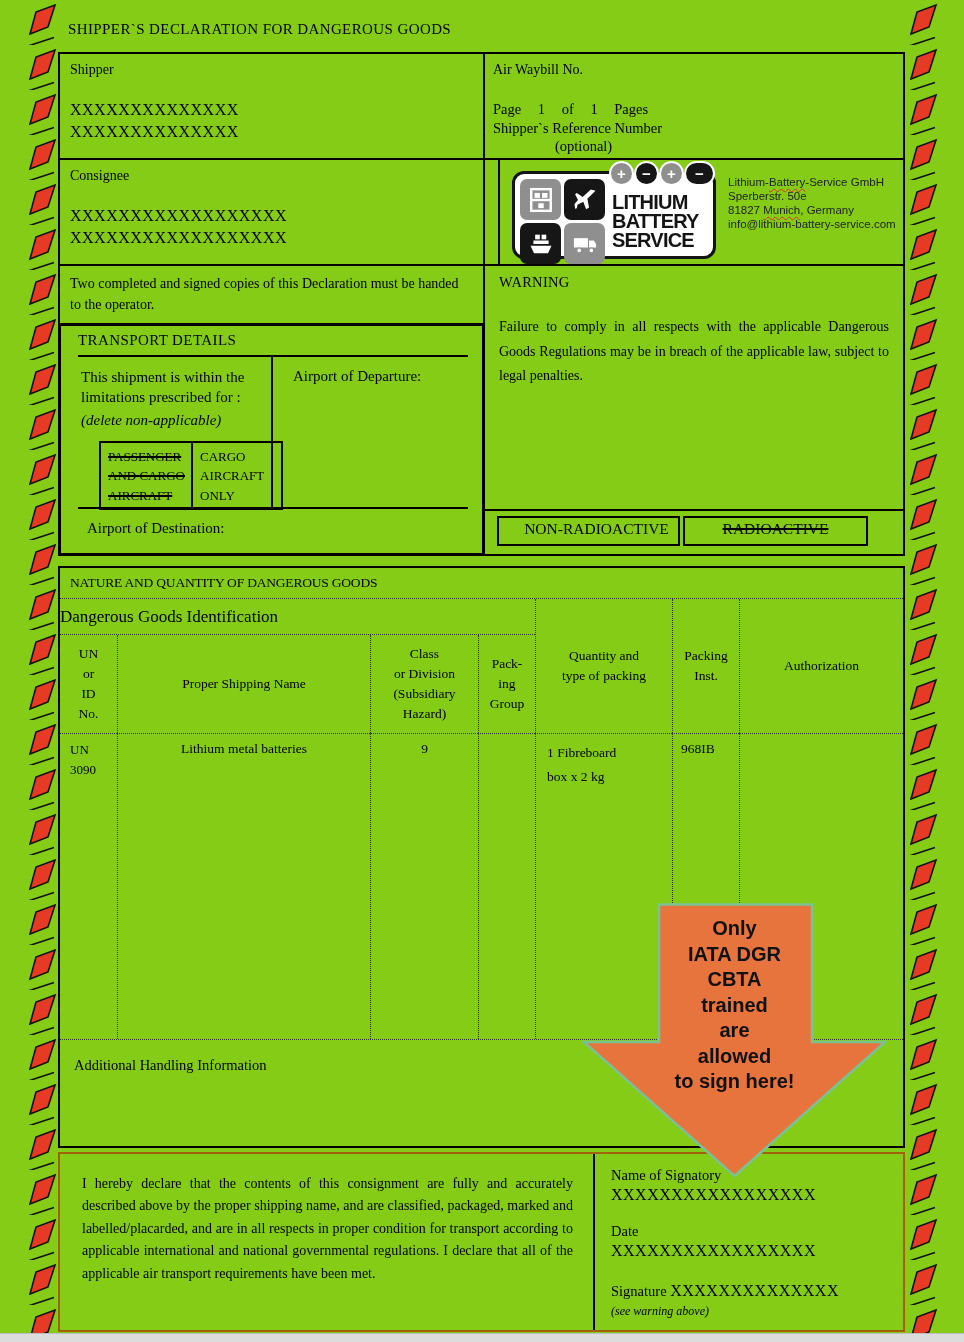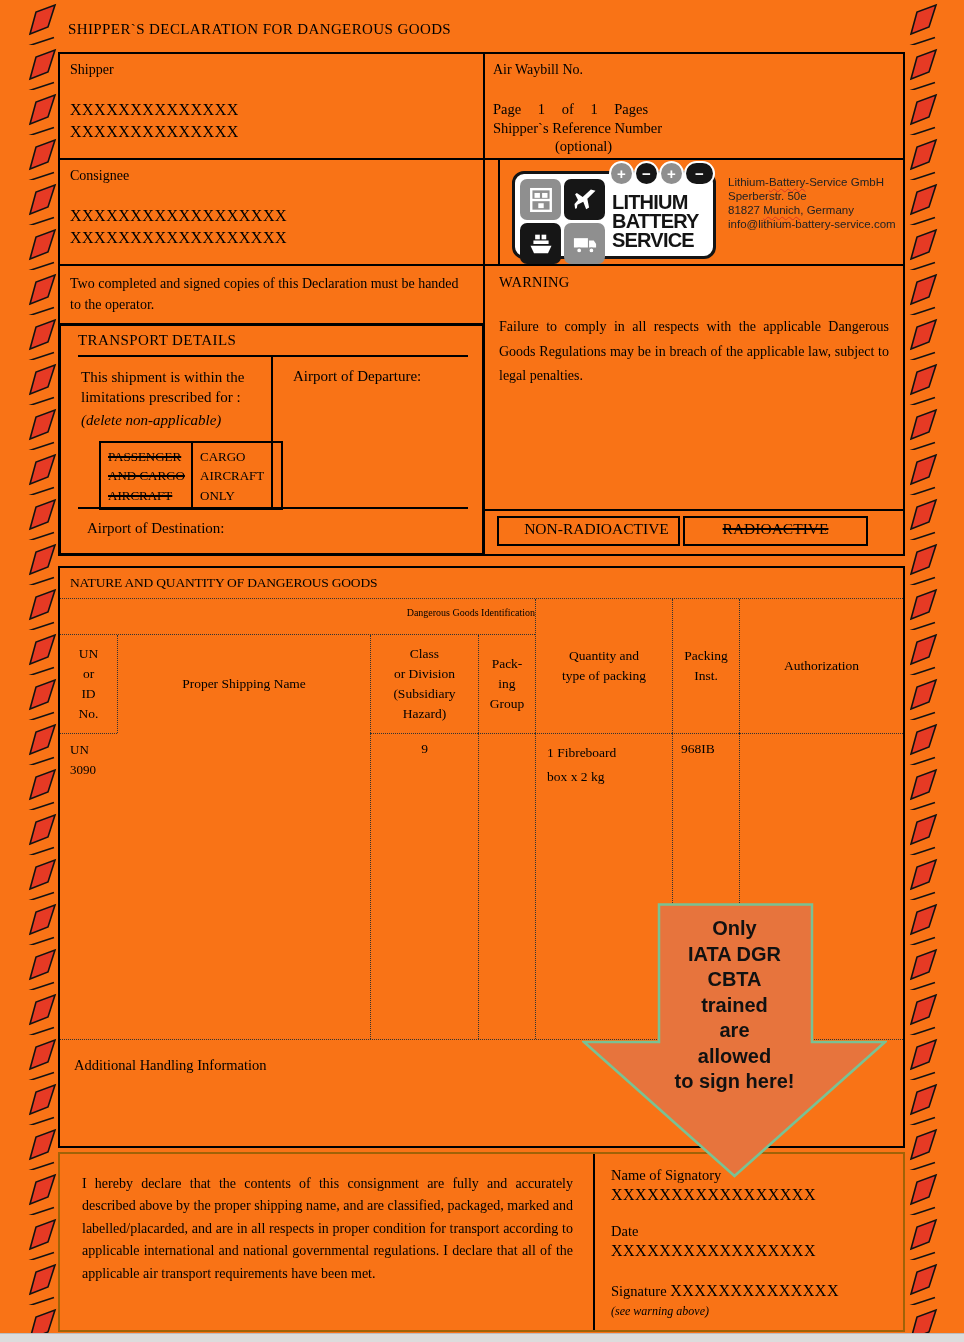--- a/index.html
+++ b/index.html
@@ -1,16 +1,16 @@
 <!DOCTYPE html>
 <html><head>
 <meta charset="utf-8">
 <style>
   html,body{margin:0;padding:0;background:#fff;}
-  #page{position:relative;width:964px;height:1342px;background:#f97316;color:#000;
+  #page{position:relative;width:964px;height:1342px;background:#84cc16;color:#000;
         font-family:"Liberation Serif",serif;overflow:hidden;}
   .band{position:absolute;top:0;width:30px;height:1336px;}
   .band.left{left:28px;}
   .band.right{left:909px;}
 
   .content{position:absolute;left:58px;top:0;width:847px;}
   .doc-title{height:52px;box-sizing:border-box;padding:21px 0 0 10px;
              font-size:15px;letter-spacing:.4px;}
 
   .row{display:flex;}
@@ -87,22 +87,22 @@
   .st-opt.o1{width:183px;padding-left:16px;}
   .st-opt.o2{width:185px;margin-left:3px;}
 
   
   .nature{margin-top:10px;height:582px;border:2px solid #000;box-sizing:border-box;}
   .nq-title{height:31px;box-sizing:border-box;padding:7px 0 0 10px;font-size:13.5px;
             letter-spacing:-.2px;border-bottom:1px dotted #333;}
   .nq-grid{display:grid;grid-template-columns:57px 253px 108px 57px 137px 67px 1fr;
            grid-template-rows:36px 98px 306px;}
   .nq-grid > div{box-sizing:border-box;}
-  .dgi{grid-column:1/5;grid-row:1;border-bottom:1px dotted #333;text-align:right;
-       padding-top:8px;font-size:10px;}
+  .dgi{grid-column:1/5;grid-row:1;border-bottom:1px dotted #333;text-align:left;
+       padding-top:8px;font-size:17px;}
   .bl{border-left:1px dotted #333;}
   .hc{font-size:13.5px;line-height:1.5;text-align:center;display:flex;flex-direction:column;
       justify-content:center;}
   .span2{grid-row:1/3;}
   .dt{border-top:1px dotted #333;font-size:13.5px;}
   .d-un{padding:6px 0 0 10px;line-height:1.5;font-size:13px;}
   .d-center{text-align:center;padding-top:7px;}
   .d-qty{padding:7px 0 0 11px;line-height:1.75;}
   .d-pi{padding:7px 0 0 8px;}
   .addl{height:107px;border-top:1px dotted #333;box-sizing:border-box;padding:17px 0 0 14px;
@@ -304,20 +304,21 @@
         <div class="hc bl" style="grid-column:4;grid-row:2;">
           <div>Pack-</div>
             <div>ing</div>
             <div>Group</div>
         </div>
 
         <div class="dt d-un" style="grid-column:1;grid-row:3;">
           <div>UN</div>
             <div>3090</div>
         </div>
+        <div class="dt bl d-center" style="grid-column:2;grid-row:3;">Lithium metal batteries</div>
         <div class="dt bl d-center" style="grid-column:3;grid-row:3;">9</div>
         <div class="dt bl" style="grid-column:4;grid-row:3;"></div>
         <div class="dt bl d-qty" style="grid-column:5;grid-row:3;">
           <div>1 Fibreboard</div>
             <div>box x 2 kg</div>
         </div>
         <div class="dt bl d-pi" style="grid-column:6;grid-row:3;">968IB</div>
         <div class="dt bl" style="grid-column:7;grid-row:3;"></div>
       </div>
       <div class="addl">Additional Handling Information</div>

